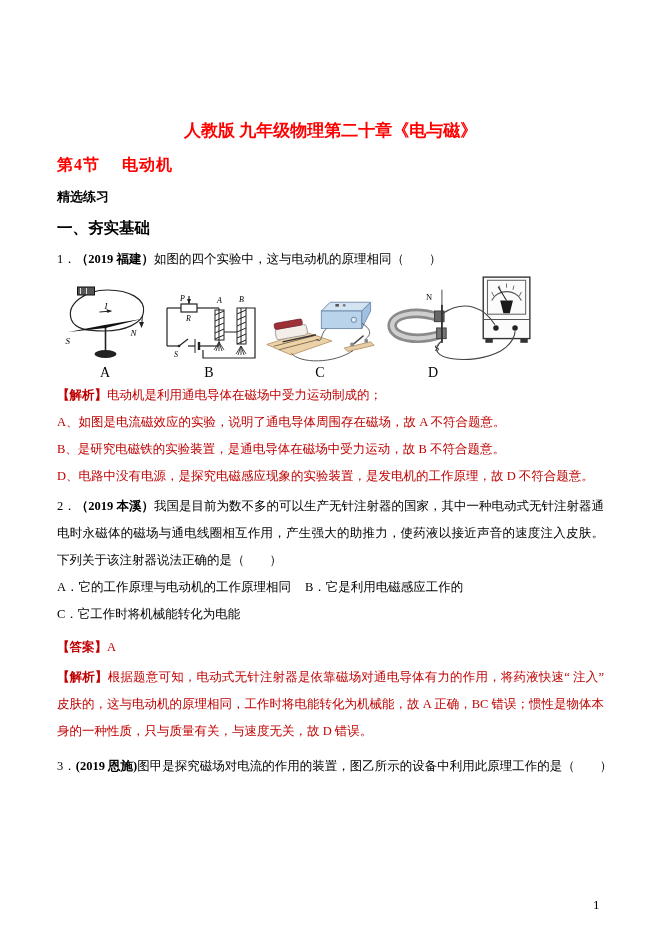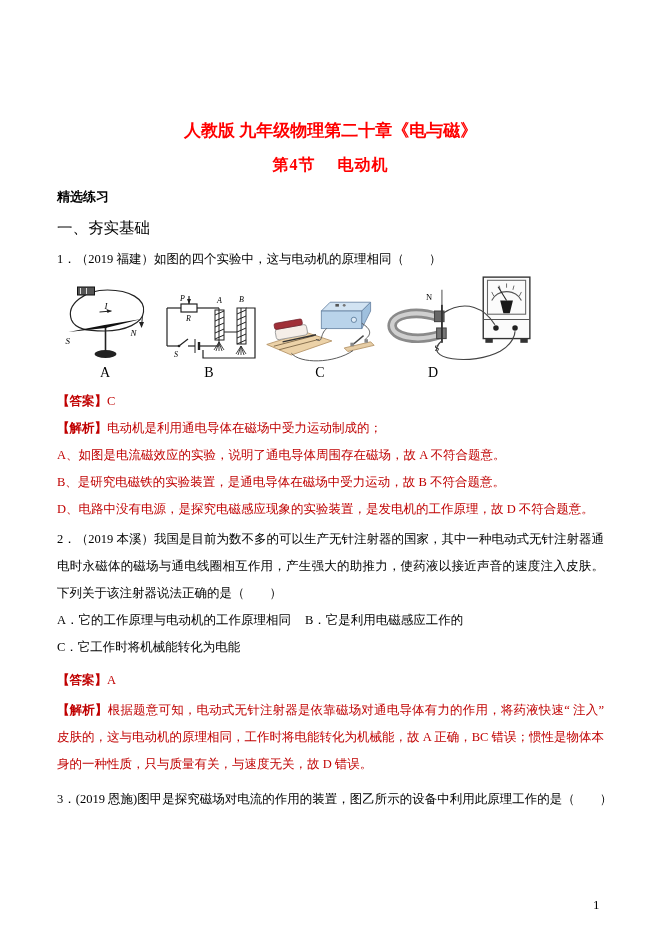--- a/index.html
+++ b/index.html
@@ -5,25 +5,25 @@
   html,body { margin:0; padding:0; background:#ffffff; }
   .page {
     position:relative; width:661px; height:935px; background:#ffffff;
     font-family:"Liberation Serif","DejaVu Serif",serif; color:#000;
     overflow:hidden;
     margin-top:36px;
   }
   .content { position:absolute; top:84px; left:57px; width:547px; }
 
   .title    { text-align:center; color:#ff0000; font-weight:bold; font-size:17px; line-height:22px; }
-  .subtitle { text-align:center; color:#ff0000; font-weight:bold; font-size:16px; line-height:20px; margin-top:13px; letter-spacing:1px; }
+  .subtitle { text-align:left; color:#ff0000; font-weight:bold; font-size:16px; line-height:20px; margin-top:13px; letter-spacing:1px; }
   .subheading { color:#000; font-weight:bold; font-size:13px; line-height:16px; margin-top:14px; }
-  .section  { font-weight:normal; font-size:15.5px; line-height:20px; margin-top:13px; }
+  .section  { font-weight:bold; font-size:15.5px; line-height:20px; margin-top:13px; }
   .stem { font-size:12.5px; line-height:20px; margin-top:11px; white-space:nowrap; }
-  .stem b, .jpara b { font-weight:normal; }
+  .stem b, .jpara b { font-weight:bold; }
 
   .figures { display:flex; align-items:flex-end; margin-top:6px; }
   .fig { text-align:center; }
   .fig-a { width:96px; }
   .fig-b { width:100px; margin-left:6px; }
   .fig-c { width:110px; margin-left:6px; }
   .fig-d { width:160px; margin-left:6px; }
   .fig-caption { font-size:14px; line-height:18px; font-family:"Liberation Serif",serif; }
   .fig-d .fig-caption { padding-right:56px; }
   svg { display:block; margin:0 auto; }
@@ -188,21 +188,20 @@
           <circle cx="126" cy="50" r="2.6" fill="#222"></circle>
           <rect x="98" y="60" width="7" height="4" fill="#333"></rect>
           <rect x="131" y="60" width="7" height="4" fill="#333"></rect>
           <path d="M58,36 C80,22 98,32 107,47" fill="none" stroke="#444" stroke-width="1.1"></path>
           <path d="M57,62 C36,80 86,86 112,72 C124,65 126,56 126,53" fill="none" stroke="#444" stroke-width="1.1"></path>
         </svg>
         <div class="fig-caption">D</div>
       </div>
     </div>
 
-    <div class="ans-line red"><span class="ans-label">【答案】</span><span>C</span></div>
     <div class="analysis-item red"><span class="ans-label">【解析】</span><span>电动机是利用通电导体在磁场中受力运动制成的；</span></div>
     <div class="analysis-item red">A、如图是电流磁效应的实验，说明了通电导体周围存在磁场，故 A 不符合题意。</div>
     <div class="analysis-item red">B、是研究电磁铁的实验装置，是通电导体在磁场中受力运动，故 B 不符合题意。</div>
     <div class="analysis-item red">D、电路中没有电源，是探究电磁感应现象的实验装置，是发电机的工作原理，故 D 不符合题意。</div>
 
     <div class="jpara"><span>2．</span><b>（2019 本溪）</b><span>我国是目前为数不多的可以生产无针注射器的国家，其中一种电动式无针注射器通电时永磁体的磁场与通电线圈相互作用，产生强大的助推力，使药液以接近声音的速度注入皮肤。 下列关于该注射器说法正确的是（　　）</span></div>
 
     <div class="optrow">
       <span class="opt-left">A．它的工作原理与电动机的工作原理相同</span>
       <span>B．它是利用电磁感应工作的</span>

